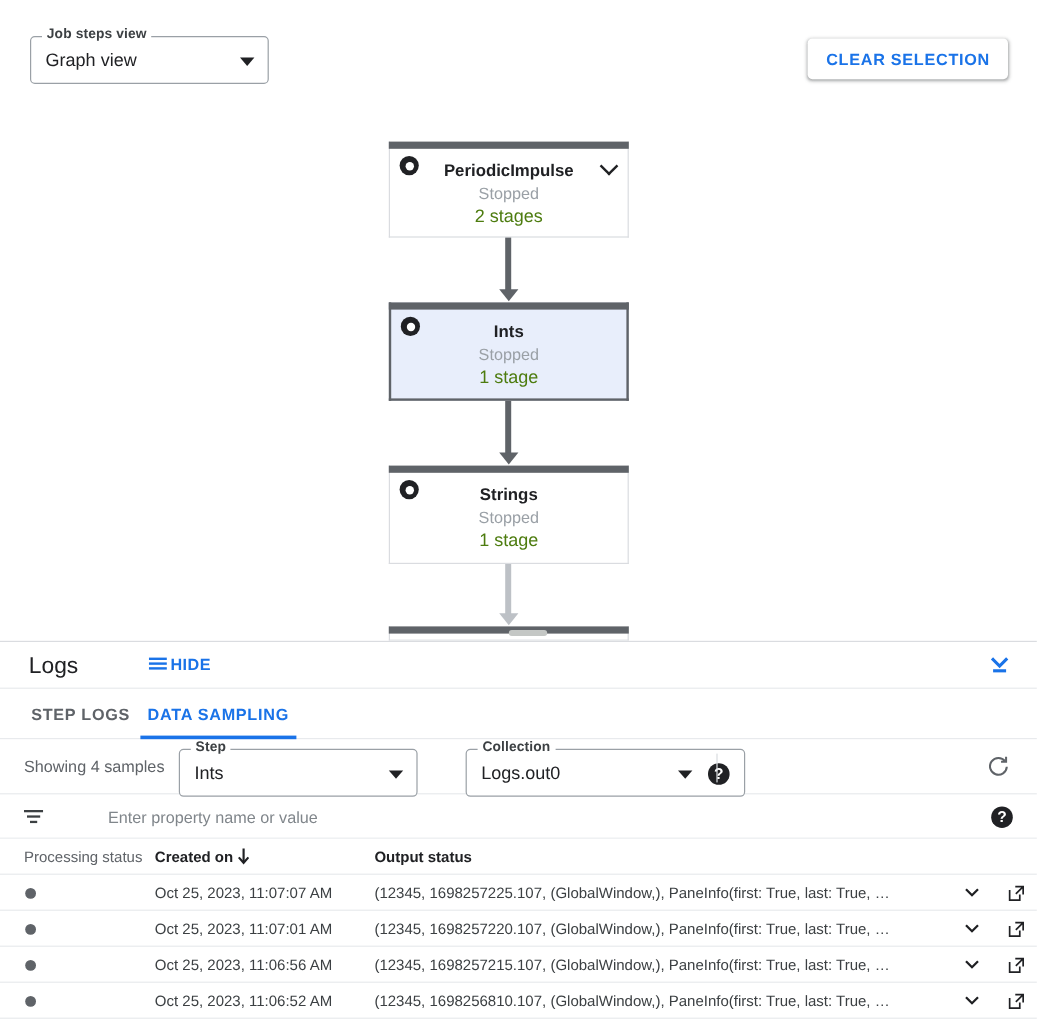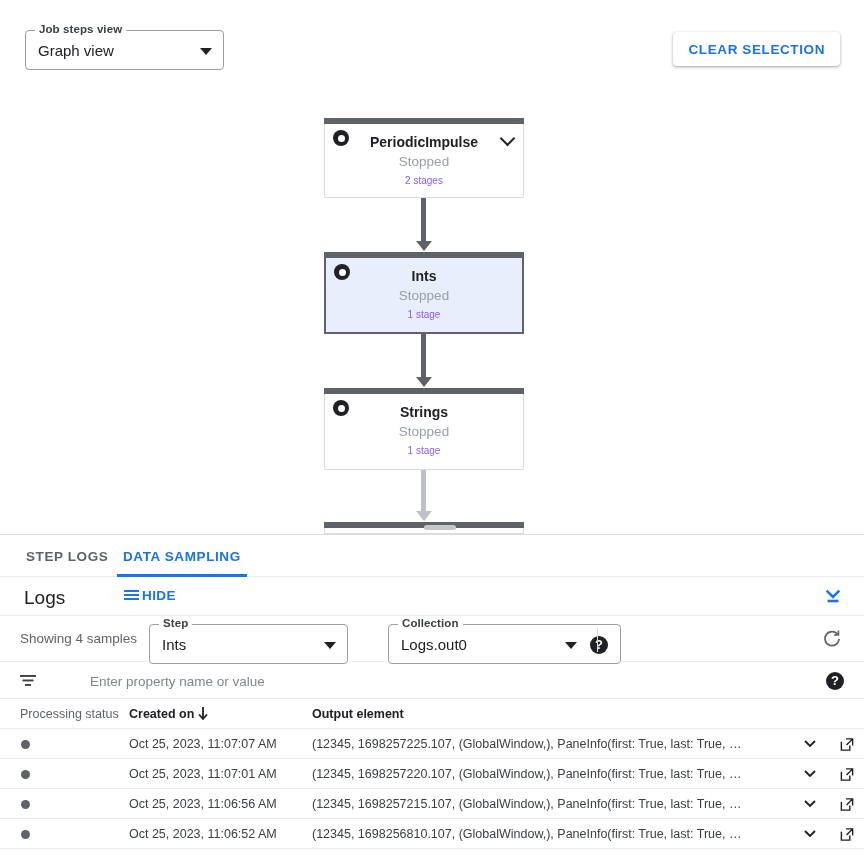--- a/index.html
+++ b/index.html
@@ -94,21 +94,21 @@
     border: 2px solid #5f6368;
     border-top: none;
   }
   .node.selected .topbar { margin: 0 -2px; }
   .node .body { position: relative; padding: 8px 0 12px; text-align: center; }
   .node .title {
     font-size: 14px; font-weight: 700; color: #202124;
     line-height: 20px;
   }
   .node .status { font-size: 13.5px; color: #9aa0a6; line-height: 20px; }
-  .node .stages { font-size: 10px; color: #8b5cf6; line-height: 18px; }
+  .node .stages { font-size: 15px; color: #4d7c0f; line-height: 18px; }
   .node .status-icon {
     position: absolute; left: 8px; top: 6px;
     width: 16px; height: 16px; border-radius: 50%;
     background: #202124;
   }
   .node .status-icon::after {
     content: ""; position: absolute;
     left: 4.5px; top: 4.5px; width: 7px; height: 7px;
     border-radius: 50%; background: #fff;
   }
@@ -343,44 +343,44 @@
   <div class="node" id="node-partial">
     <div class="topbar"></div>
   </div>
 
   <div id="graph-hscroll">
     <div class="thumb"></div>
   </div>
 </div>
 
 <div id="logs-panel">
-
-  <div id="tabs">
-    <button class="tab" id="tab-step-logs">STEP LOGS</button>
-    <button class="tab active" id="tab-data-sampling">DATA SAMPLING</button>
-  </div>
 
   <div id="logs-header">
     <div id="logs-title">Logs</div>
     <button id="hide-button">
       <svg width="17" height="14" viewBox="0 0 17 14">
         <rect x="0" y="1" width="15" height="2" fill="#1a73e8"></rect>
         <rect x="0" y="5" width="15" height="2" fill="#1a73e8"></rect>
         <rect x="0" y="9" width="15" height="2" fill="#1a73e8"></rect>
       </svg>
       <span>HIDE</span>
     </button>
     <div id="collapse-button">
       <svg width="26" height="26" viewBox="0 0 24 24">
         <path d="M7 7l5 5 5-5" fill="none" stroke="#1a73e8" stroke-width="2.4" stroke-linecap="square"></path>
         <rect x="7" y="14.5" width="10" height="2.4" fill="#1a73e8"></rect>
       </svg>
     </div>
   </div>
 
+  <div id="tabs">
+    <button class="tab" id="tab-step-logs">STEP LOGS</button>
+    <button class="tab active" id="tab-data-sampling">DATA SAMPLING</button>
+  </div>
+
   <div id="sampling-controls">
     <span id="showing-samples">Showing 4 samples</span>
 
     <div class="select-field" id="step-select">
       <span class="legend">Step</span>
       <span class="value">Ints</span>
       <span class="caret"></span>
     </div>
 
     <div class="select-field" id="collection-select">
@@ -412,21 +412,21 @@
   </div>
 
   <div id="samples-table">
     <div class="trow thead">
       <span class="c-status">Processing status</span>
       <span class="c-created">Created on</span>
       <svg class="sort-arrow" width="14" height="15" viewBox="0 0 14 15">
         <path d="M7 1v11" stroke="#202124" stroke-width="1.8" fill="none"></path>
         <path d="M3 8.5l4 4.5 4-4.5" stroke="#202124" stroke-width="1.8" fill="none"></path>
       </svg>
-      <span class="c-output">Output element</span>
+      <span class="c-output">Output status</span>
     </div>
 
     <div class="trow">
       <span class="dot"></span>
       <span class="c-created">Oct 25, 2023, 11:07:07 AM</span>
       <span class="c-output">(12345, 1698257225.107, (GlobalWindow,), PaneInfo(first: True, last: True, timing…</span>
       <svg class="row-expand" width="18" height="14" viewBox="0 0 18 14">
           <path d="M4 4l5 5 5-5" fill="none" stroke="#202124" stroke-width="1.9"></path>
         </svg>
       <svg class="row-open" width="16" height="15" viewBox="0 0 16 16">

